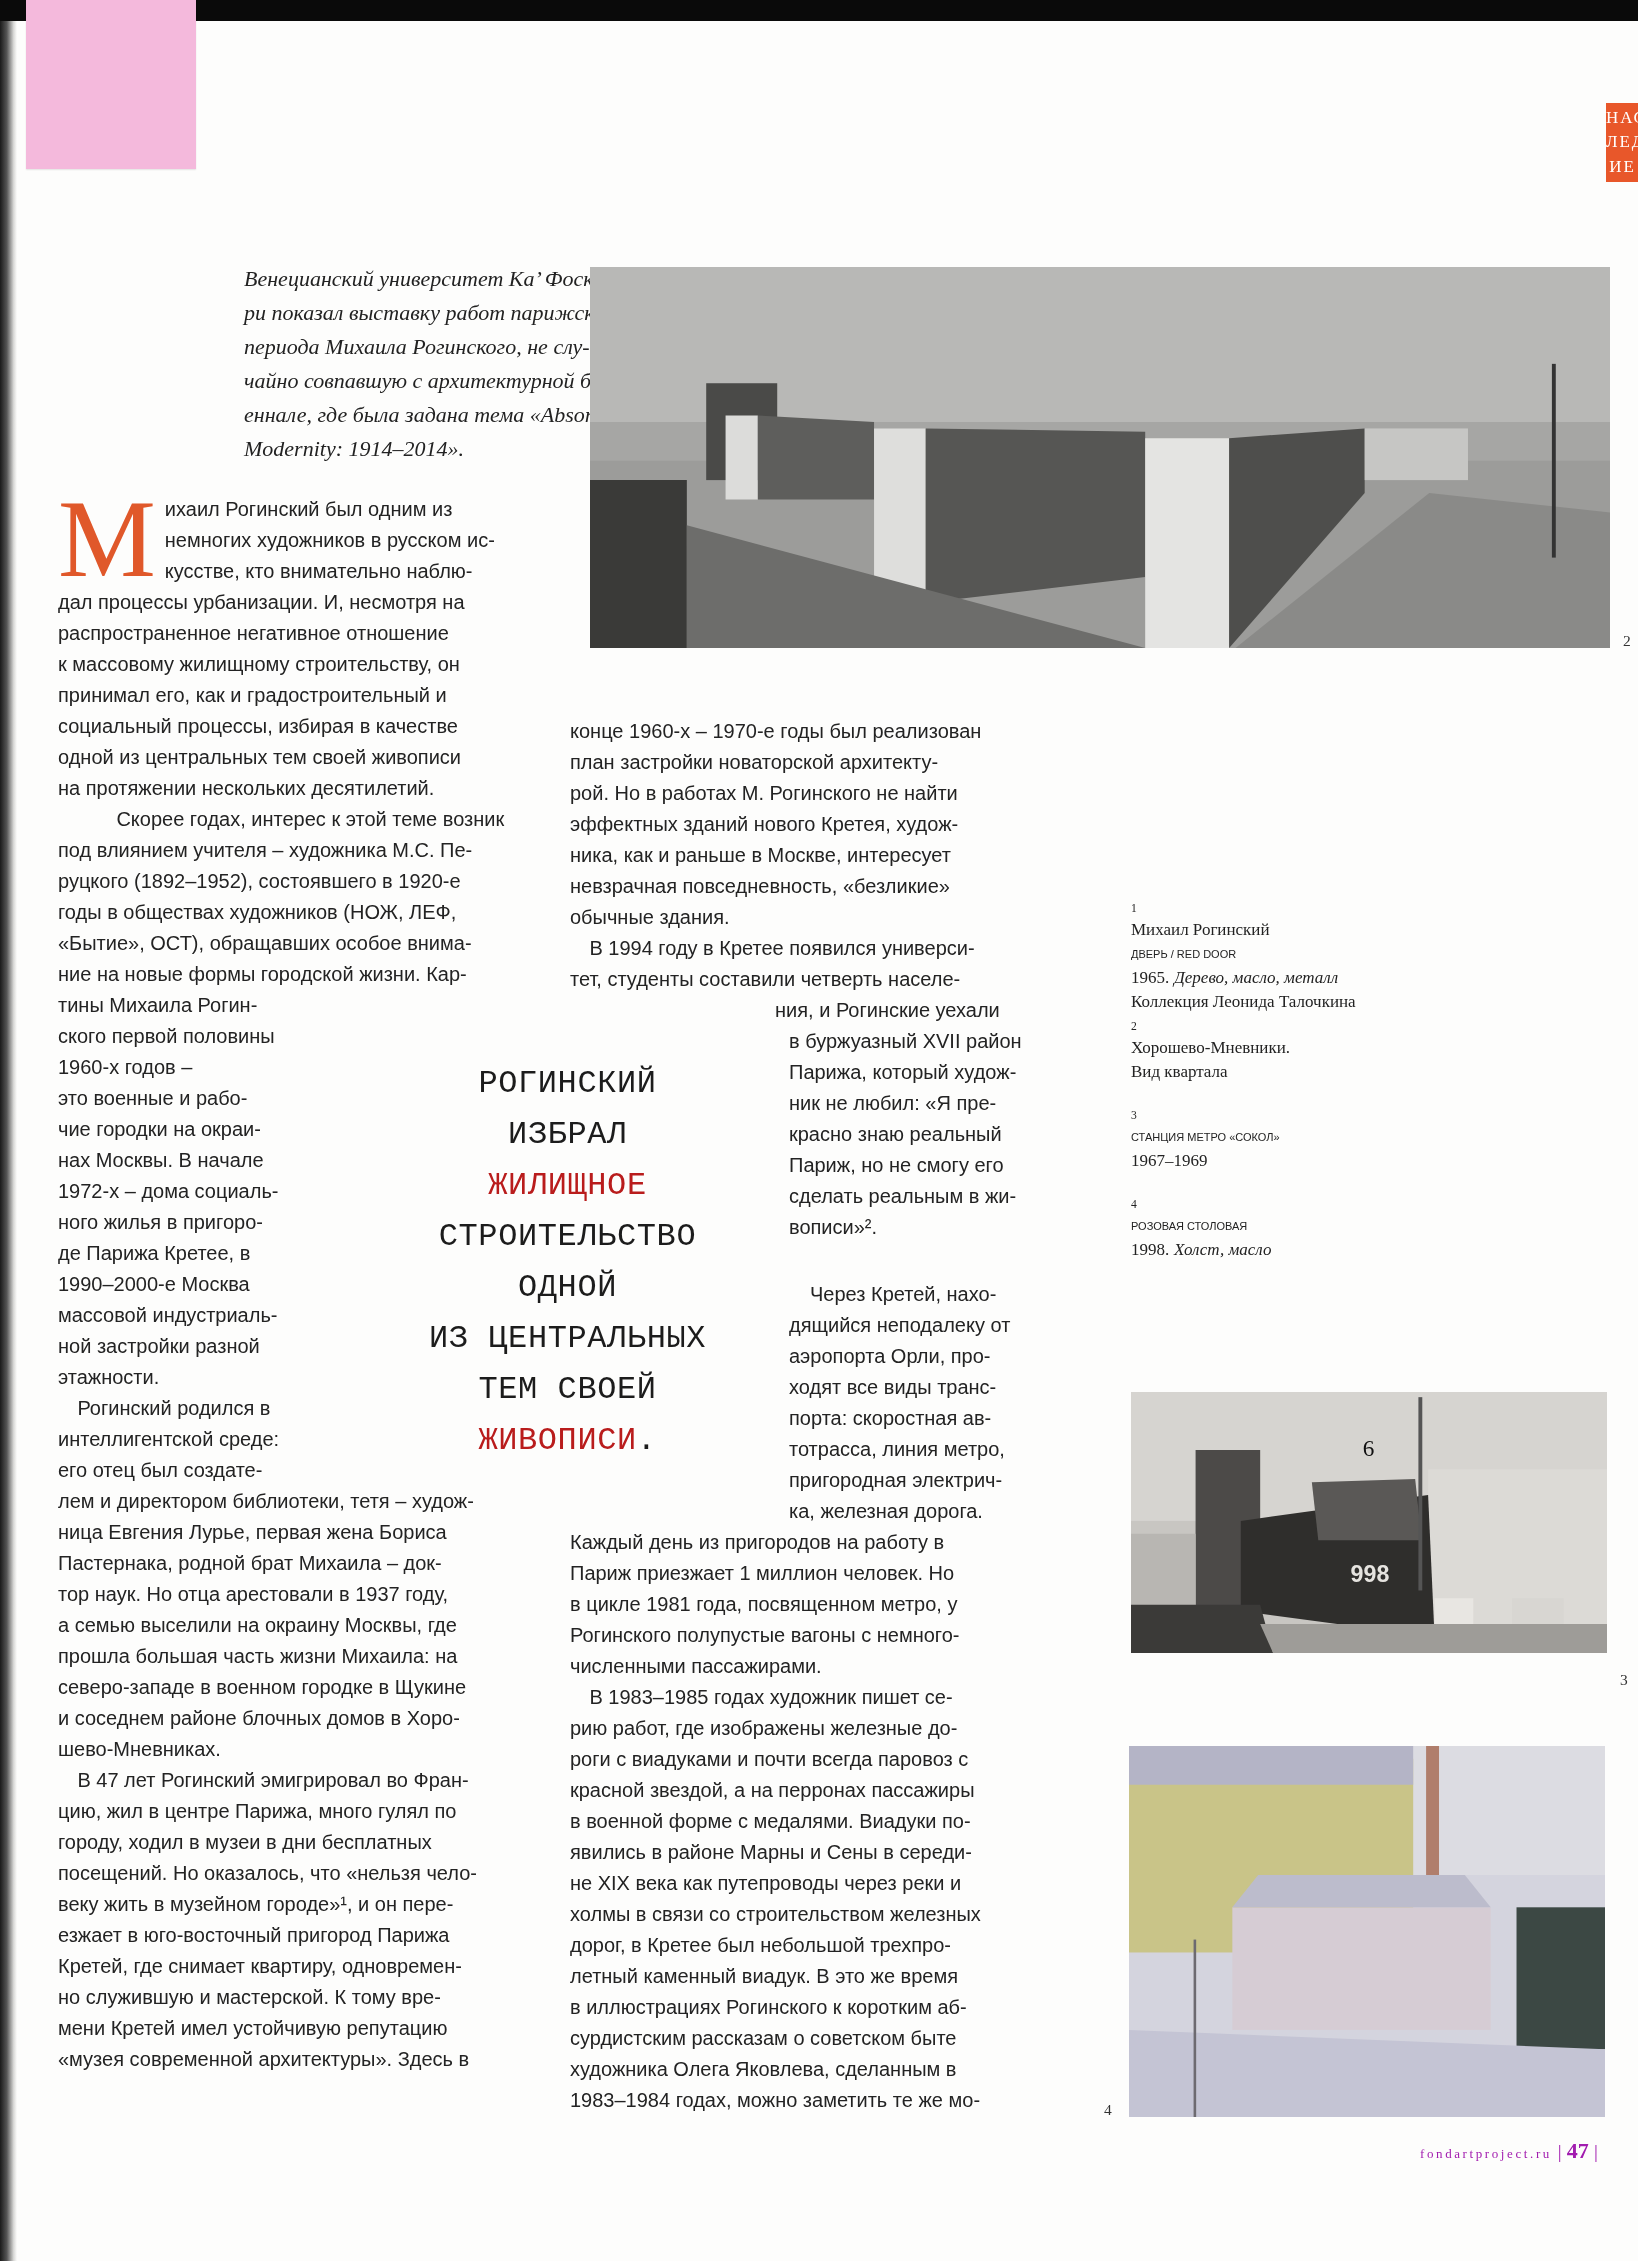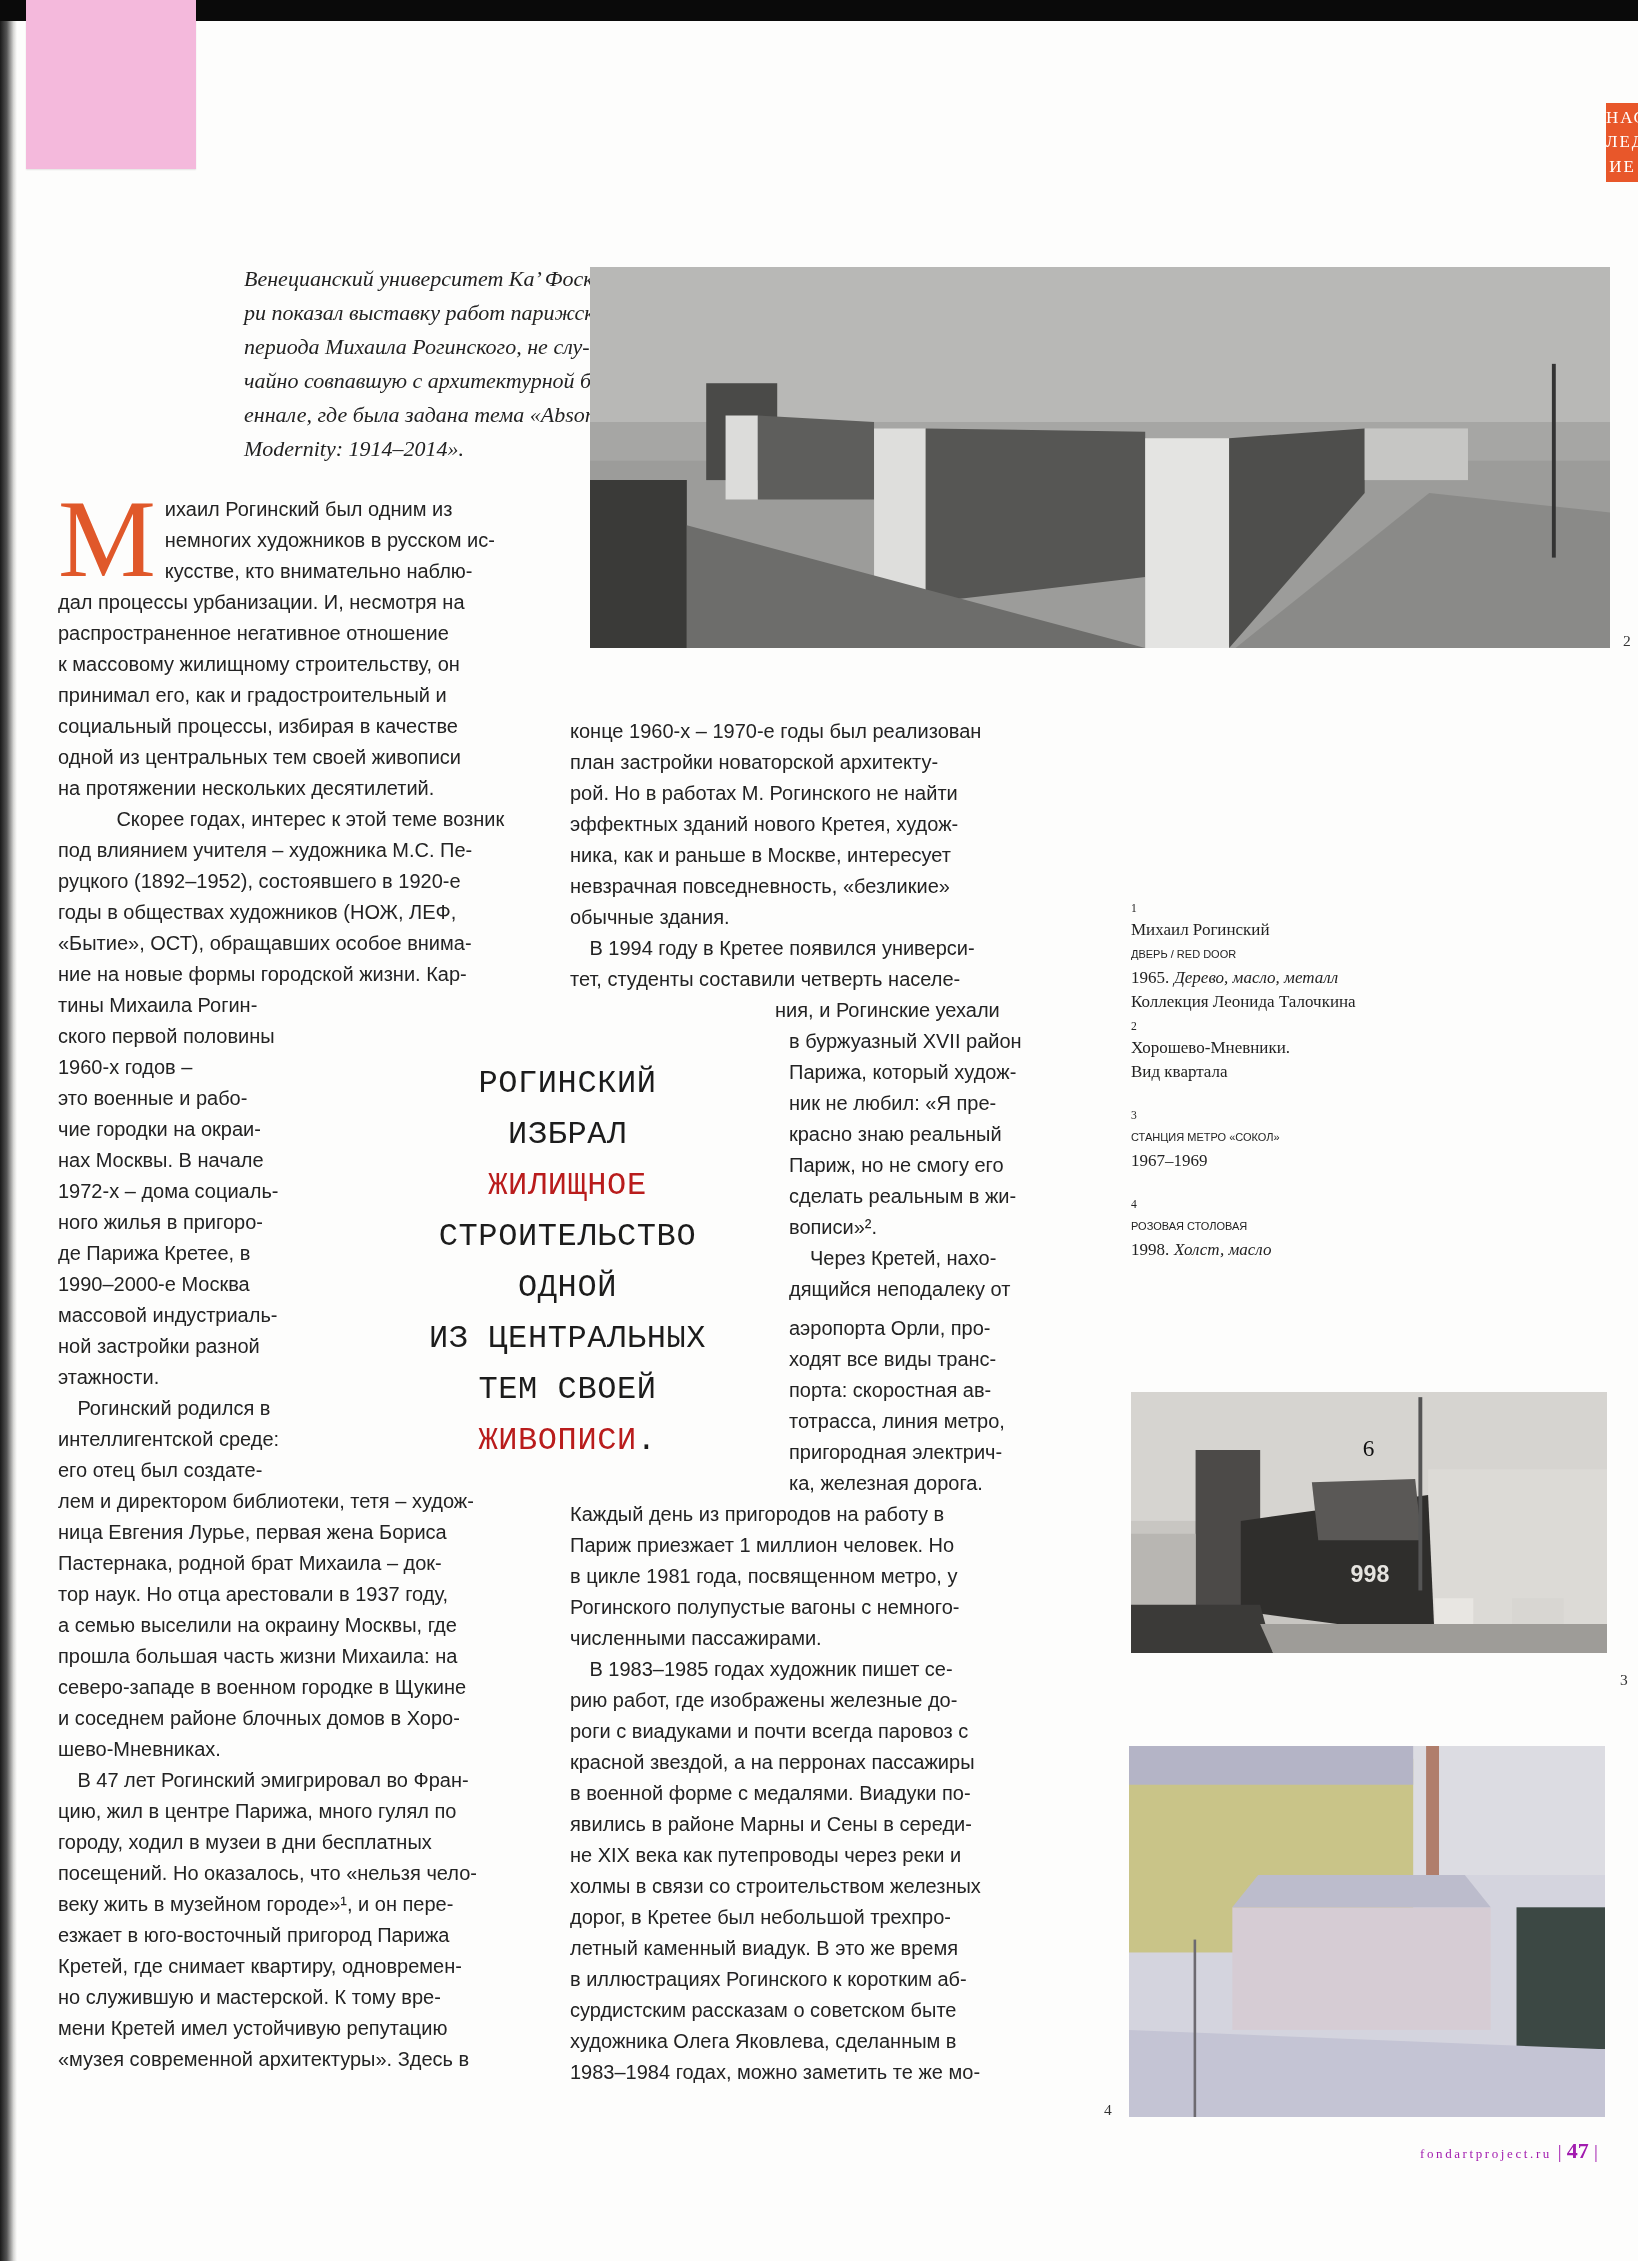--- a/index.html
+++ b/index.html
@@ -132,23 +132,23 @@
     <span class="line" style="padding-left:205px;">ния, и  Рогинские уехали</span>
     <span class="line" style="padding-left:219px;">в буржуазный XVII район</span>
     <span class="line" style="padding-left:219px;">Парижа, который худож-</span>
     <span class="line" style="padding-left:219px;">ник не любил: «Я пре-</span>
     <span class="line" style="padding-left:219px;">красно знаю реальный</span>
     <span class="line" style="padding-left:219px;">Париж, но не смогу его</span>
     <span class="line" style="padding-left:219px;">сделать реальным в жи-</span>
     <span class="line" style="padding-left:219px;">вописи»².</span>
   </div>
   <div>
-    <span class="line" style="padding-left:240px;">Через Кретей, нахо-</span>
+    <span class="line" style="padding-left:240px;margin-top:36px;">Через Кретей, нахо-</span>
     <span class="line" style="padding-left:219px;">дящийся неподалеку от</span>
-    <span class="line" style="padding-left:219px;margin-top:8px;">аэропорта Орли, про-</span>
+    <span class="line" style="padding-left:219px;">аэропорта Орли, про-</span>
     <span class="line" style="padding-left:219px;">ходят все виды транс-</span>
     <span class="line" style="padding-left:219px;">порта: скоростная ав-</span>
     <span class="line" style="padding-left:219px;">тотрасса, линия метро,</span>
     <span class="line" style="padding-left:219px;">пригородная электрич-</span>
     <span class="line" style="padding-left:219px;">ка, железная дорога.</span>
     <span class="line">Каждый день из пригородов на работу в</span>
     <span class="line">Париж приезжает 1 миллион человек. Но</span>
     <span class="line">в цикле 1981 года, посвященном метро, у</span>
     <span class="line">Рогинского полупустые вагоны с немного-</span>
     <span class="line">численными пассажирами.</span>

